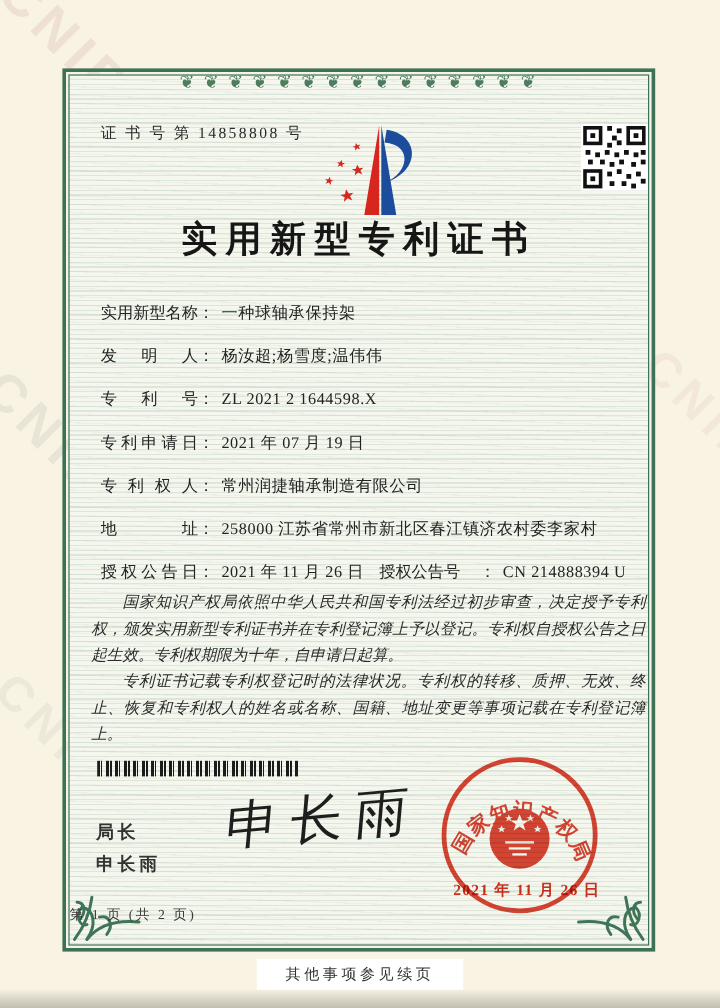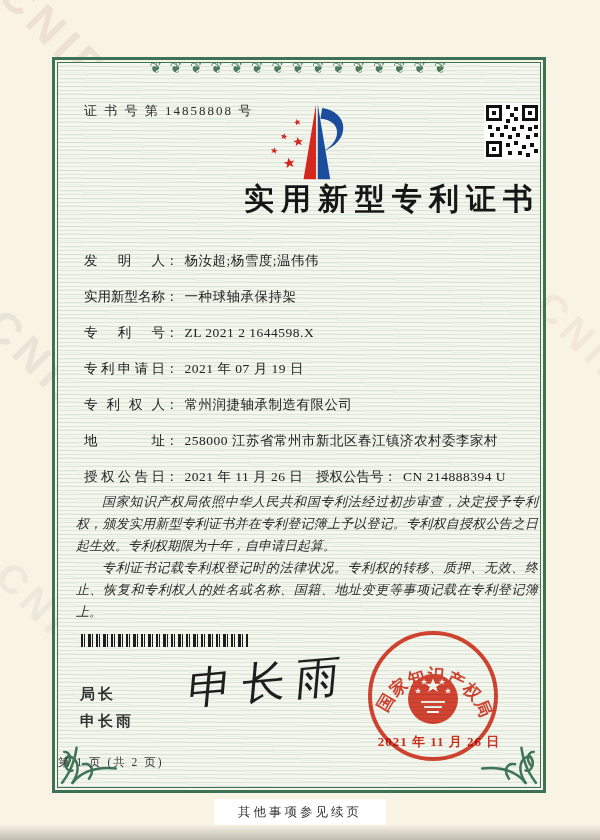--- a/index.html
+++ b/index.html
@@ -43,34 +43,34 @@
   .corner-flourish.left{left:0;}
   .corner-flourish.right{right:0;transform:scaleX(-1);}
 
   .cert-no{
     position:absolute;left:26px;top:39px;font-size:13px;letter-spacing:2px;color:#2b2b2b;
   }
   .logo{position:absolute;left:205px;top:38px;width:90px;height:80px;}
   .qr{position:absolute;left:426px;top:40px;width:56px;height:56px;}
 
   .title{
-    position:absolute;left:0;top:116px;width:100%;text-align:right;
+    position:absolute;left:0;top:116px;width:100%;text-align:center;
     font-size:30px;font-weight:700;letter-spacing:7px;color:#161616;
   }
 
   .fields{position:absolute;left:26px;top:188px;width:446px;font-size:13.5px;color:#222;}
   .field-row{position:relative;height:36px;line-height:20px;white-space:nowrap;}
   .field-label{
     display:inline-block;width:81px;text-align:justify;text-align-last:justify;
     vertical-align:top;color:#222;
   }
   .field-colon{display:inline-block;margin-right:6px;}
   .field-value{letter-spacing:0.5px;}
   .second-pair{position:absolute;left:232px;top:0;}
-  .second-pair .field-label2{margin-right:0;}
+  .second-pair .field-label2{margin-right:16px;}
 
   .paragraphs{
     position:absolute;left:18px;top:428px;width:462px;
     font-size:13px;line-height:22px;text-align:justify;color:#2a2a2a;
     font-style:italic;
   }
   .paragraphs p{margin:0;text-indent:2em;}
 
   .barcode{
     position:absolute;left:23px;top:571px;width:168px;height:13px;
@@ -204,24 +204,24 @@
       <rect x="41" y="5" width="10" height="10" fill="#fff"></rect>
         <rect x="44" y="8" width="4" height="4" fill="#111"></rect>
       <rect x="5" y="41" width="10" height="10" fill="#fff"></rect>
         <rect x="8" y="44" width="4" height="4" fill="#111"></rect>
     </svg>
 
     <div class="title">实用新型专利证书</div>
 
     <div class="fields">
       <div class="field-row">
+        <span class="field-label">实用新型名称</span><span class="field-colon">：</span><span class="field-value">一种球轴承保持架</span>
+      </div>
+      <div class="field-row">
         <span class="field-label">发明人</span><span class="field-colon">：</span><span class="field-value">杨汝超;杨雪度;温伟伟</span>
-      </div>
-      <div class="field-row">
-        <span class="field-label">实用新型名称</span><span class="field-colon">：</span><span class="field-value">一种球轴承保持架</span>
       </div>
       <div class="field-row">
         <span class="field-label">专利号</span><span class="field-colon">：</span><span class="field-value">ZL 2021 2 1644598.X</span>
       </div>
       <div class="field-row">
         <span class="field-label">专利申请日</span><span class="field-colon">：</span><span class="field-value">2021 年 07 月 19 日</span>
       </div>
       <div class="field-row">
         <span class="field-label">专利权人</span><span class="field-colon">：</span><span class="field-value">常州润捷轴承制造有限公司</span>
       </div>

